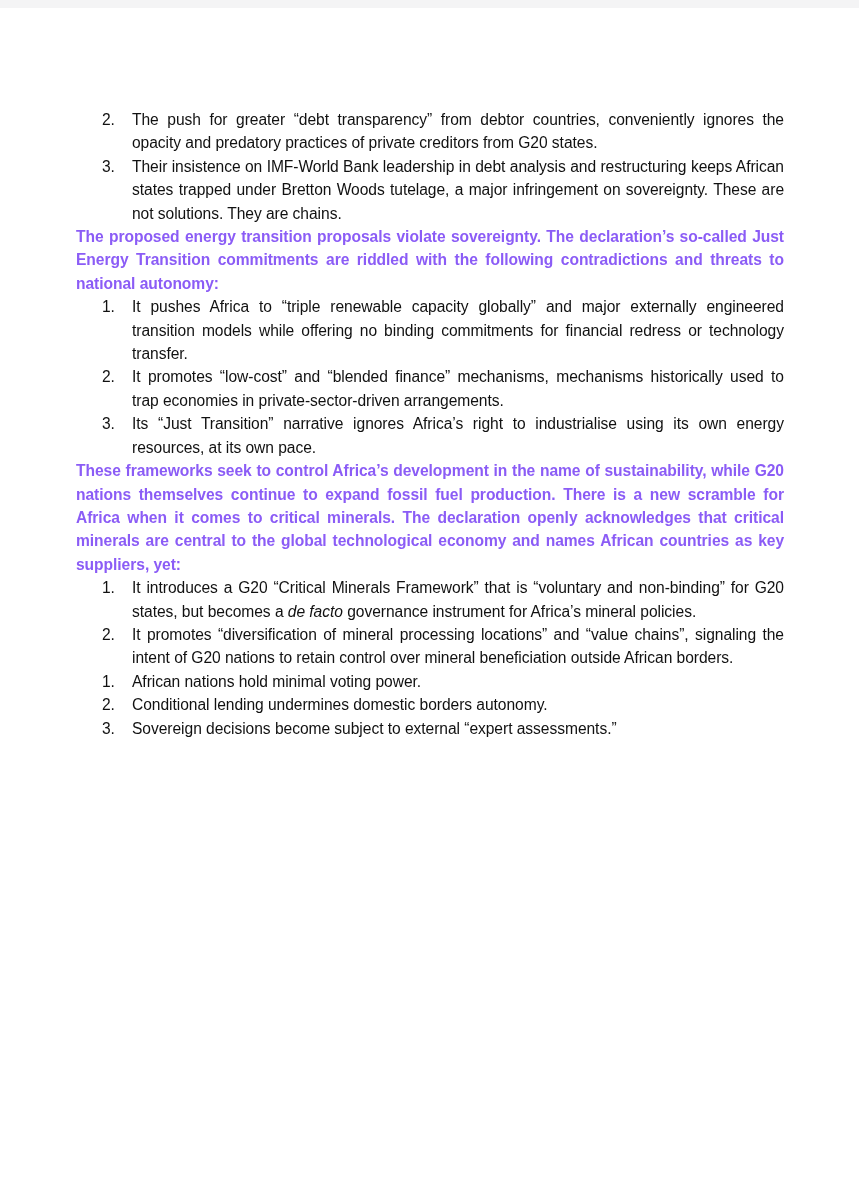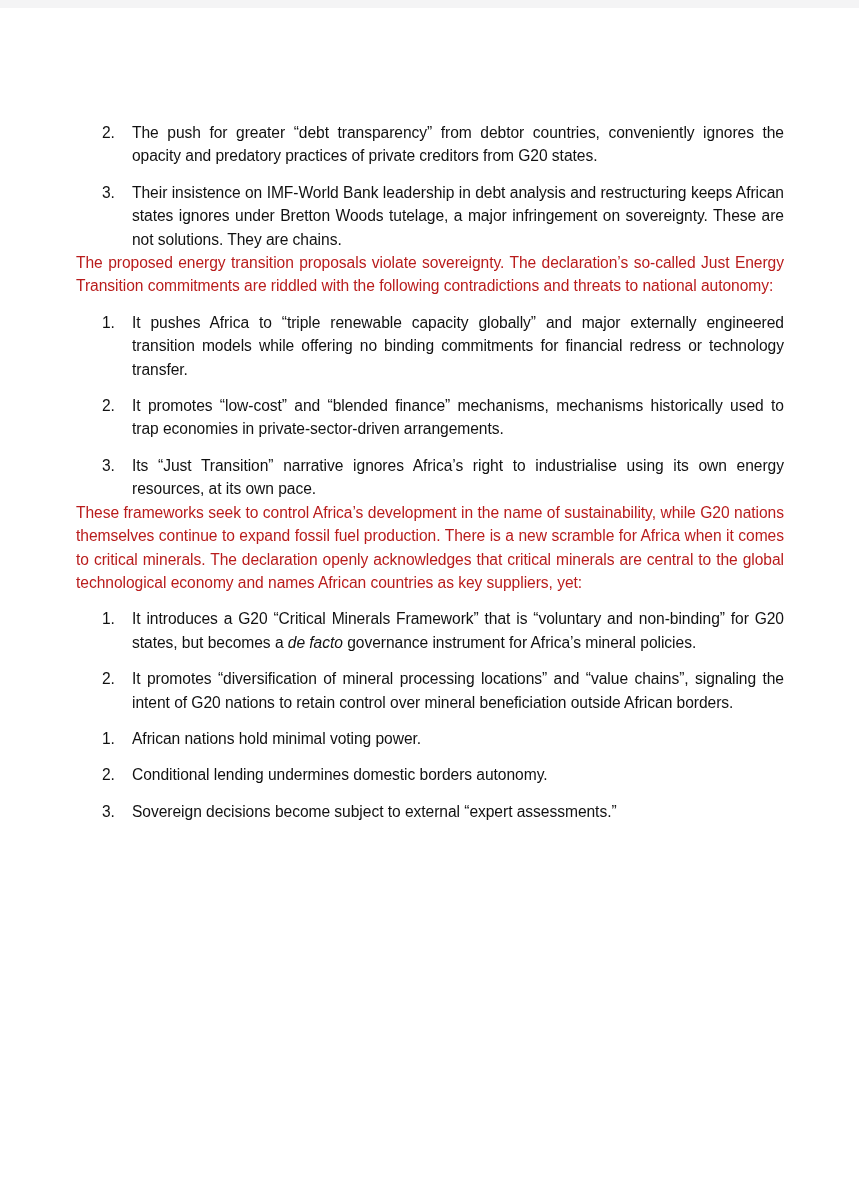--- a/index.html
+++ b/index.html
@@ -30,25 +30,25 @@
   .doc-body {
     position: absolute;
     left: 76px;
     top: 108px;
     width: 708px;
   }
   p.para {
     margin: 0 0 0 0;
     font-size: 15.6px;
     line-height: 23.4px;
-    color: #b91c1c;
+    color: #8b5cf6;
     text-align: justify;
     text-justify: inter-word;
     letter-spacing: -0.05px;
-    font-weight: 400;
+    font-weight: 700;
   }
   .block {
     margin-bottom: 23.4px;
   }
   ol.numlist {
     margin: 0;
     padding: 0;
     list-style: none;
     counter-reset: itemnum;
   }
@@ -68,21 +68,20 @@
     left: 26px;
     top: 0;
     width: 24px;
     text-align: left;
     font-size: 15.6px;
     line-height: 23.4px;
     color: #111111;
   }
   ol.numlist > li .itemtext {
     display: block;
-    margin-top: 13px;
   }
   
   .itemtext, p.para {
     -webkit-hyphens: none;
     hyphens: none;
   }
   em.ital {
   }
 </style>
 </head>
@@ -94,21 +93,21 @@
 
   <div class="doc-body">
 
     <ol class="numlist block">
       <li>
         <span class="marker">2.</span>
         <span class="itemtext">The push for greater “debt transparency” from debtor countries, conveniently ignores the opacity and predatory practices of private creditors from G20 states.</span>
       </li>
       <li>
         <span class="marker">3.</span>
-        <span class="itemtext">Their insistence on IMF-World Bank leadership in debt analysis and restructuring keeps African states ignores under Bretton Woods tutelage, a major infringement on sovereignty. These are not solutions. They are chains.</span>
+        <span class="itemtext">Their insistence on IMF-World Bank leadership in debt analysis and restructuring keeps African states trapped under Bretton Woods tutelage, a major infringement on sovereignty. These are not solutions. They are chains.</span>
       </li>
     </ol>
 
     <p class="para block">The proposed energy transition proposals violate sovereignty. The declaration’s so-called Just Energy Transition commitments are riddled with the following contradictions and threats to national autonomy:</p>
 
     <ol class="numlist block">
       <li>
         <span class="marker">1.</span>
         <span class="itemtext">It pushes Africa to “triple renewable capacity globally” and major externally engineered transition models while offering no binding commitments for financial redress or technology transfer.</span>
       </li>

